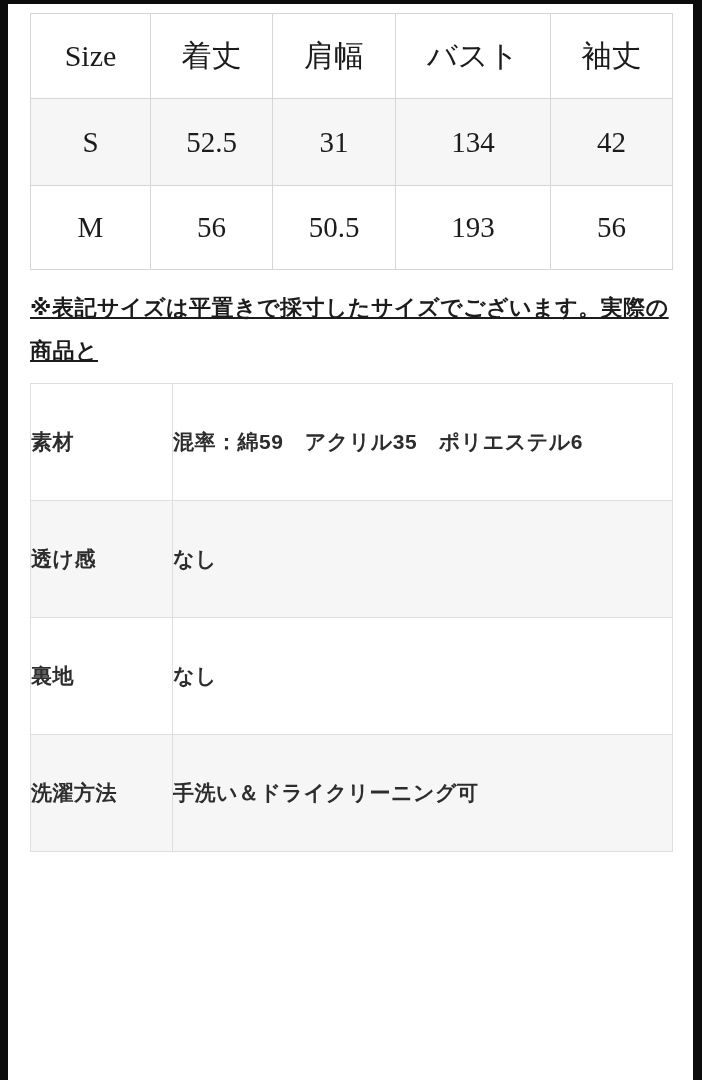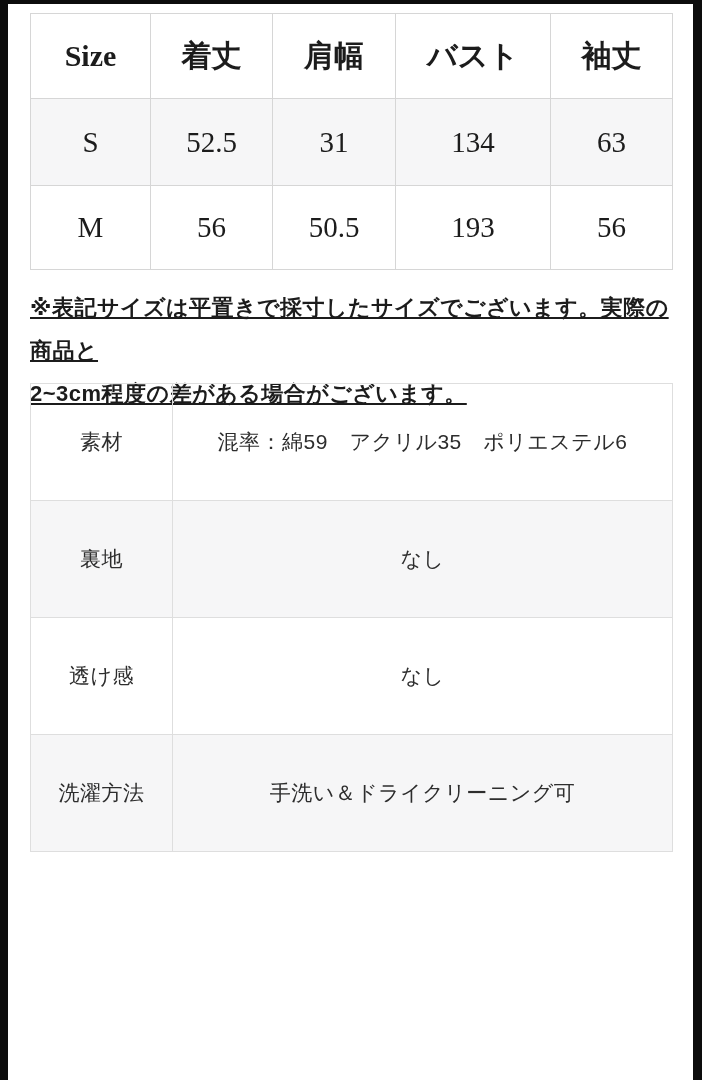--- a/index.html
+++ b/index.html
@@ -31,21 +31,21 @@
   .size-table col.c1{width:120px;}
   .size-table col.c2{width:122px;}
   .size-table col.c3{width:123px;}
   .size-table col.c4{width:155px;}
   .size-table col.c5{width:122px;}
   .size-table th,.size-table td{
     border:1px solid var(--border-gray);
     text-align:center;vertical-align:middle;padding:0;
   }
   .size-table thead tr{height:85px;}
-  .size-table th{font-size:30px;font-weight:700;}
+  .size-table th{font-size:30px;font-weight:400;}
   .size-table tbody tr.row-s{height:87px;background:var(--row-gray);}
   .size-table tbody tr.row-m{height:84px;}
   .size-table td{font-size:29px;font-weight:400;}
 
   
   .size-note{
     position:absolute;left:30px;top:286px;width:645px;
     font-size:22px;line-height:43px;font-weight:700;
     color:var(--text-dark);letter-spacing:0.5px;text-decoration:underline;
   }
@@ -54,22 +54,22 @@
   .spec-table{
     position:absolute;left:30px;top:383px;width:643px;
     border-collapse:collapse;table-layout:fixed;
     font-size:21px;font-weight:500;color:var(--text-spec);
   }
   .spec-table col.lc{width:142px;}
   .spec-table tr{height:117px;}
   .spec-table tr:nth-child(even){background:var(--row-gray);}
   .spec-table th,.spec-table td{
     border:1px solid var(--border-light);
-    text-align:center;vertical-align:middle;padding:0;
-    font-weight:400;letter-spacing:0.5px;
+    text-align:left;vertical-align:middle;padding:0;
+    font-weight:700;letter-spacing:0.5px;
   }
 </style>
 </head>
 <body>
 
 <div class="frame-top"></div>
 <div class="frame-left"></div>
 <div class="frame-right"></div>
 
 <table class="size-table">
@@ -88,53 +88,52 @@
       <th>バスト</th>
       <th>袖丈</th>
     </tr>
   </thead>
   <tbody>
     <tr class="row-s">
       <td>S</td>
       <td>52.5</td>
       <td>31</td>
       <td>134</td>
-      <td>63</td>
+      <td>42</td>
     </tr>
     <tr class="row-m">
       <td>M</td>
       <td>56</td>
       <td>50.5</td>
       <td>193</td>
       <td>56</td>
     </tr>
   </tbody>
 </table>
 
 <div class="size-note">
   <div>※表記サイズは平置きで採寸したサイズでございます。実際の商品と</div>
-  <div>2~3cm程度の差がある場合がございます。</div>
 </div>
 
 <table class="spec-table">
   <colgroup>
       <col class="lc">
       <col>
     </colgroup>
   <tbody>
     <tr>
       <th>素材</th>
       <td>混率：綿59　アクリル35　ポリエステル6</td>
     </tr>
     <tr>
-      <th>裏地</th>
+      <th>透け感</th>
       <td>なし</td>
     </tr>
     <tr>
-      <th>透け感</th>
+      <th>裏地</th>
       <td>なし</td>
     </tr>
     <tr>
       <th>洗濯方法</th>
       <td>手洗い＆ドライクリーニング可</td>
     </tr>
   </tbody>
 </table>
 
 </body></html>

